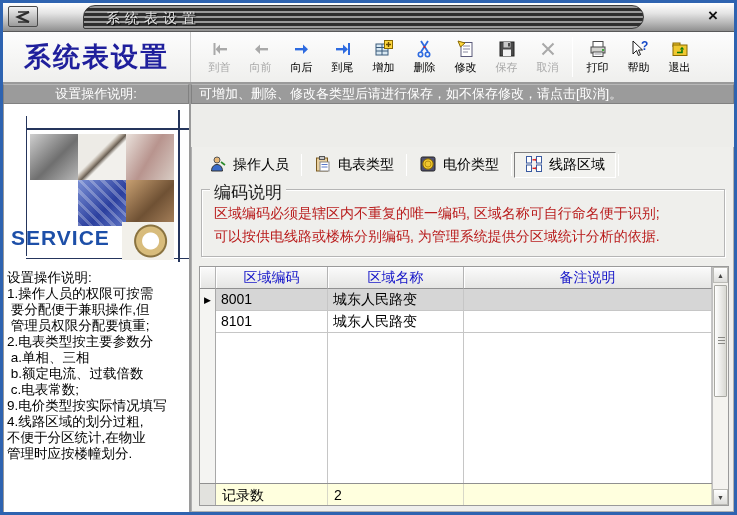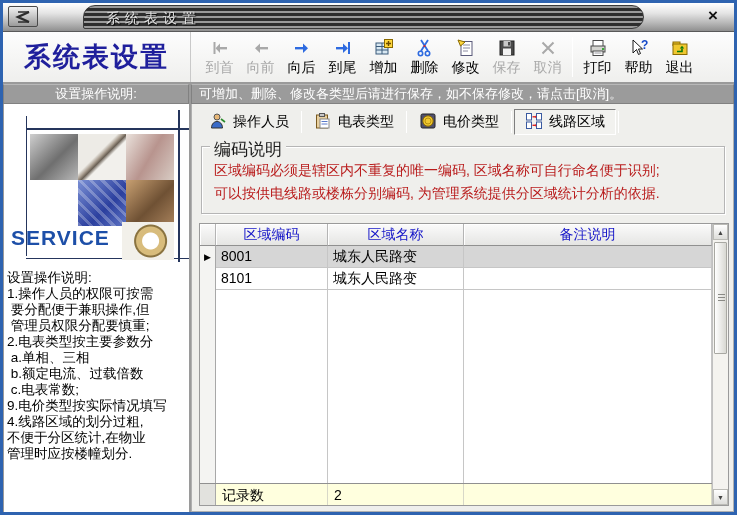--- a/index.html
+++ b/index.html
@@ -59,21 +59,21 @@
     font-size:27px; font-weight:bold; color:#1F1F9C;
     letter-spacing:2px; white-space:nowrap;
     border-right:1px solid #C9C9C9;
   }
   .tools { flex:1; display:flex; align-items:center; padding-left:8px; overflow:hidden; }
   .tbtn {
     width:41px; height:46px; display:flex; flex-direction:column;
     align-items:center; justify-content:center; gap:1px; cursor:default;
   }
   .tbtn .ticon { height:20px; display:flex; align-items:center; justify-content:center; }
-  .tbtn .tlbl { font-size:14px; color:#000; white-space:nowrap; }
+  .tbtn .tlbl { font-size:11px; color:#000; white-space:nowrap; }
   .tbtn.disabled .tlbl { color:#A9A9A9; }
   .tsep { width:1px; height:40px; background:#BEBEBE; border-right:1px solid #fff; margin:0 4px; }
 
   
   .content { flex:1; display:flex; min-height:0; }
 
   
   .sidebar { width:188px; flex:0 0 188px; display:flex; flex-direction:column; border-right:2px solid #9A9A9A; }
   .side-head, .msg-bar {
     height:20px; flex:0 0 20px; background:#9B9B9B; color:#FFFFFF;
@@ -100,21 +100,21 @@
   .t6 { left:118px; top:112px; width:52px; height:38px;
         background:radial-gradient(circle at 55% 50%, #FFFFFF 0 8px, #D8BC7C 9px 14px, #8A7340 15px 16px, #F2F0EA 17px); }
   .service {
     position:absolute; left:7px; top:116px;
     font-size:21px; font-weight:bold; color:#1D4FA8; letter-spacing:1px;
   }
   .instructions { padding:8px 0 0 3px; font-size:13.5px; line-height:16px; color:#000; }
   .instr-line { white-space:pre; overflow:hidden; }
 
   
-  .main { flex:1; display:flex; flex-direction:column; min-width:0; }
+  .main { flex:1; display:flex; flex-direction:column; min-width:0;gap:43px; }
   .msg-bar { padding-left:7px; }
   .panel {
     flex:1; min-height:0; background:#EFEFEC;
     border:1px solid #B0B0B0; border-top:none;
     display:flex; flex-direction:column; padding:2px 4px 5px 7px;
   }
   .tabbar { height:30px; flex:0 0 30px; display:flex; align-items:center; padding-top:2px; }
   .tab {
     height:26px; display:flex; align-items:center; gap:6px;
     padding:0 10px; font-size:14px; color:#000; cursor:default; white-space:nowrap;

